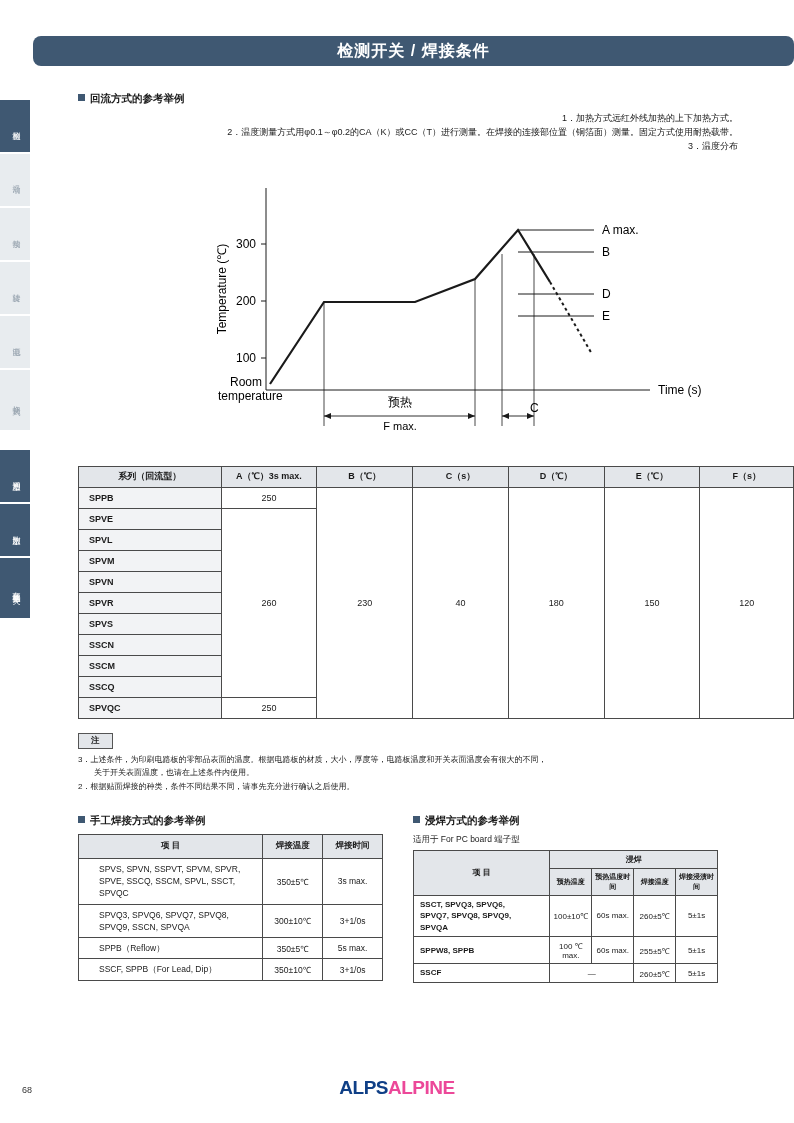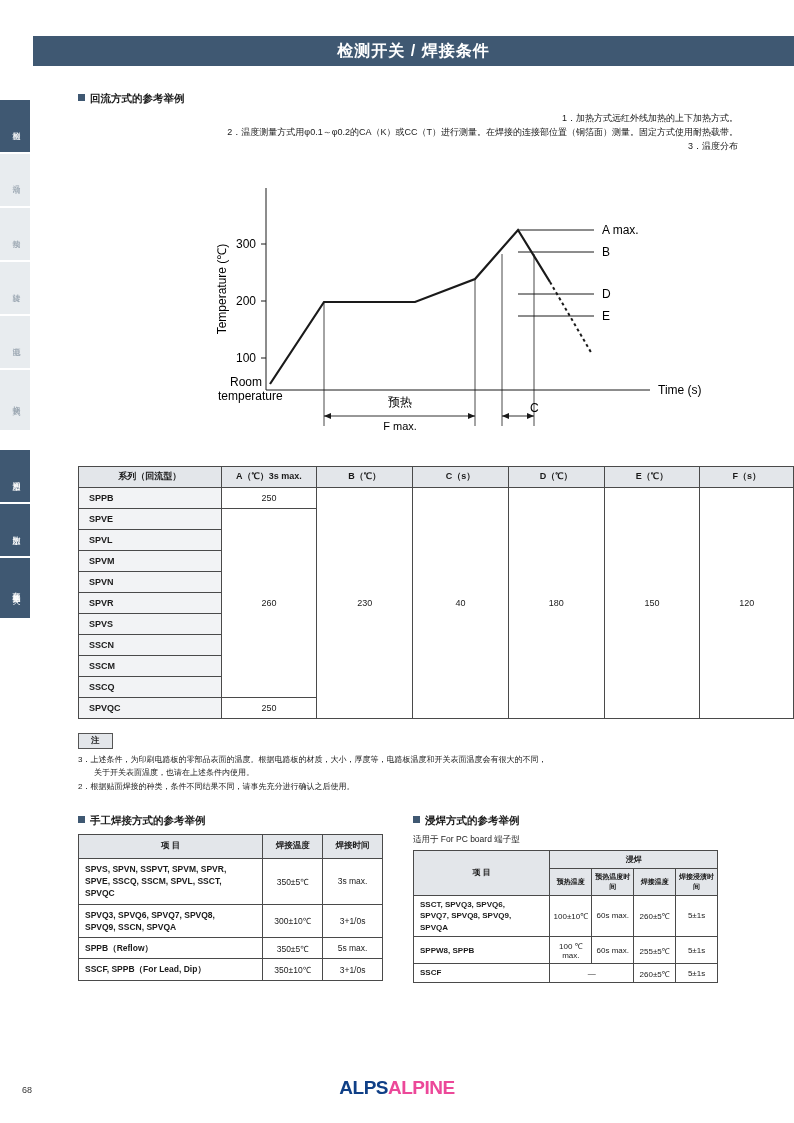--- a/index.html
+++ b/index.html
@@ -14,21 +14,21 @@
   }
 
   
   .header-bar {
     position: absolute;
     left: 33px; top: 36px;
     width: 761px; height: 30px;
     background: #3f5872;
     color: #ffffff;
     display: flex; align-items: center; justify-content: center;
-    font-size: 16px; font-weight: bold; letter-spacing: 1px;
+    font-size: 16px; font-weight: bold; letter-spacing: 1px; border-radius: 8px;
   }
 
   
   .side-tabs {
     position: absolute;
     left: 0; top: 100px;
     width: 30px;
   }
   .side-tab {
     width: 30px;
@@ -92,21 +92,21 @@
   .bt-left { width: 305px; }
   .bt-right { width: 260px; }
 
   .sub-note { font-size:8.5px; margin:2px 0 4px 0; }
 
   .manual-table { width: 305px; font-size: 8.5px; }
   .manual-table th, .manual-table td {
     border:1px solid #4a4a4a; text-align:center; padding: 4px 2px;
   }
   .manual-table thead th { background:#e3e6ea; font-weight:bold; height:24px; }
-  .manual-table td.left { text-align:left; padding-left:6px; font-weight:bold; line-height:1.45; }
+  .manual-table td.left { text-align:left; padding-left:20px; font-weight:normal; line-height:1.45; }
 
   .dip-table { width:305px; font-size:8px; }
   .dip-table th, .dip-table td { border:1px solid #4a4a4a; text-align:center; padding:3px 1px; }
   .dip-table thead th { background:#e3e6ea; font-weight:bold; }
   .dip-table td.left { text-align:left; padding-left:6px; font-weight:bold; line-height:1.45; }
   .dip-table .small { font-size:7px; font-weight:bold; }
 
   
   .page-num { position:absolute; left:22px; bottom:28px; font-size:9px; color:#333; }
   .brand {

